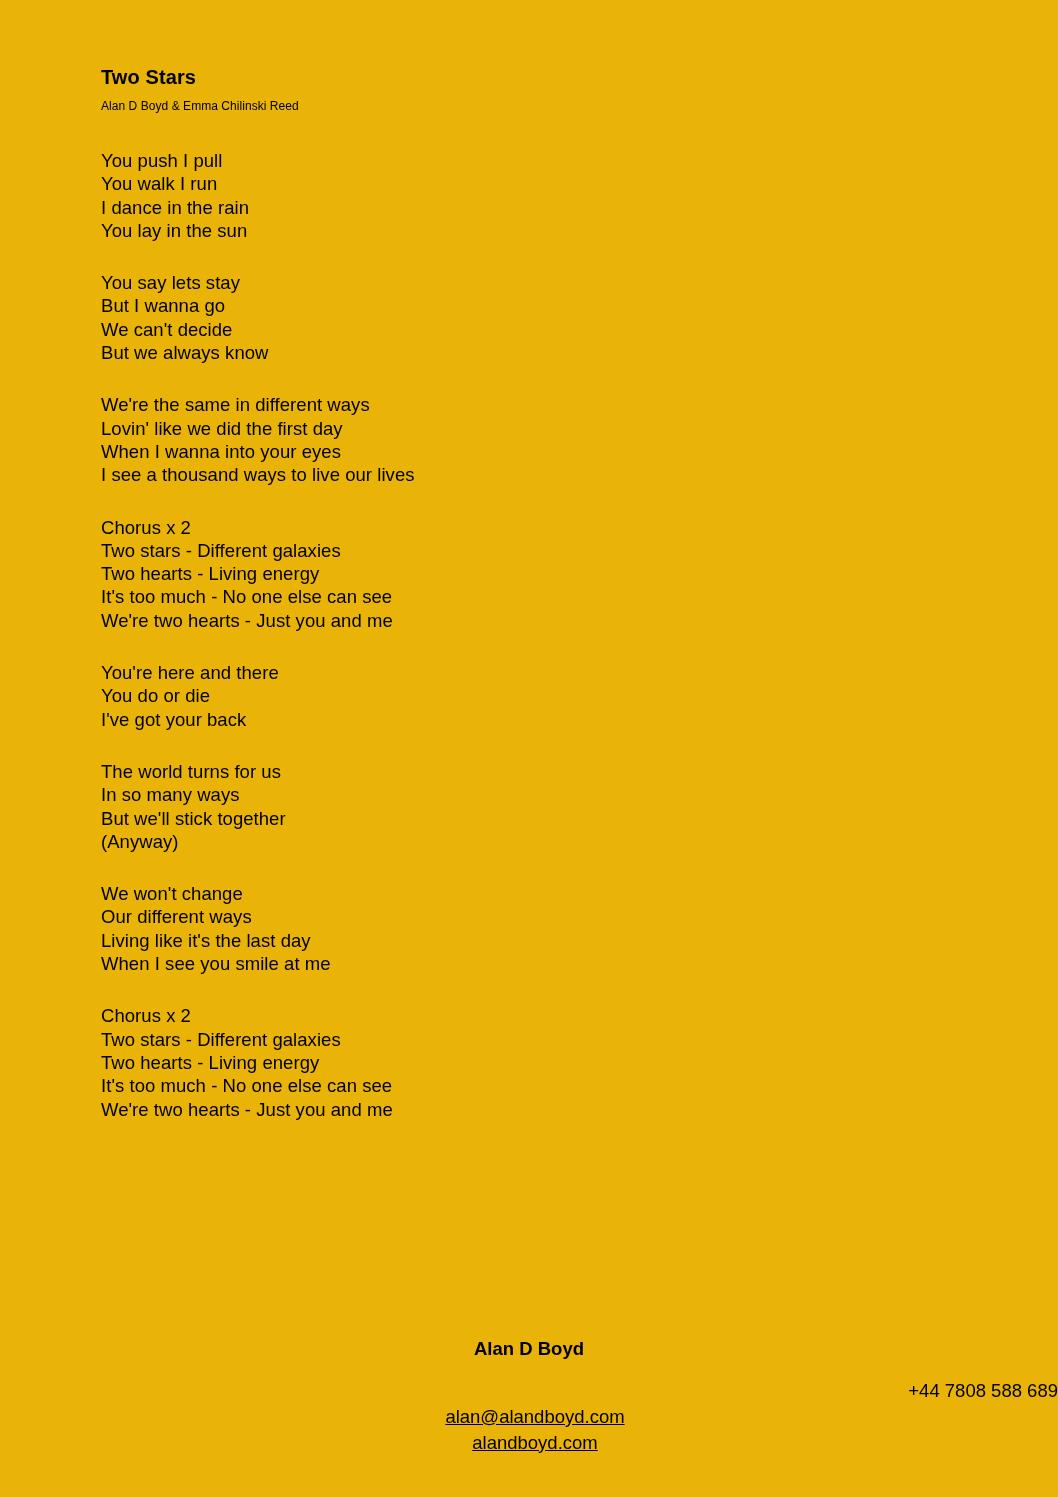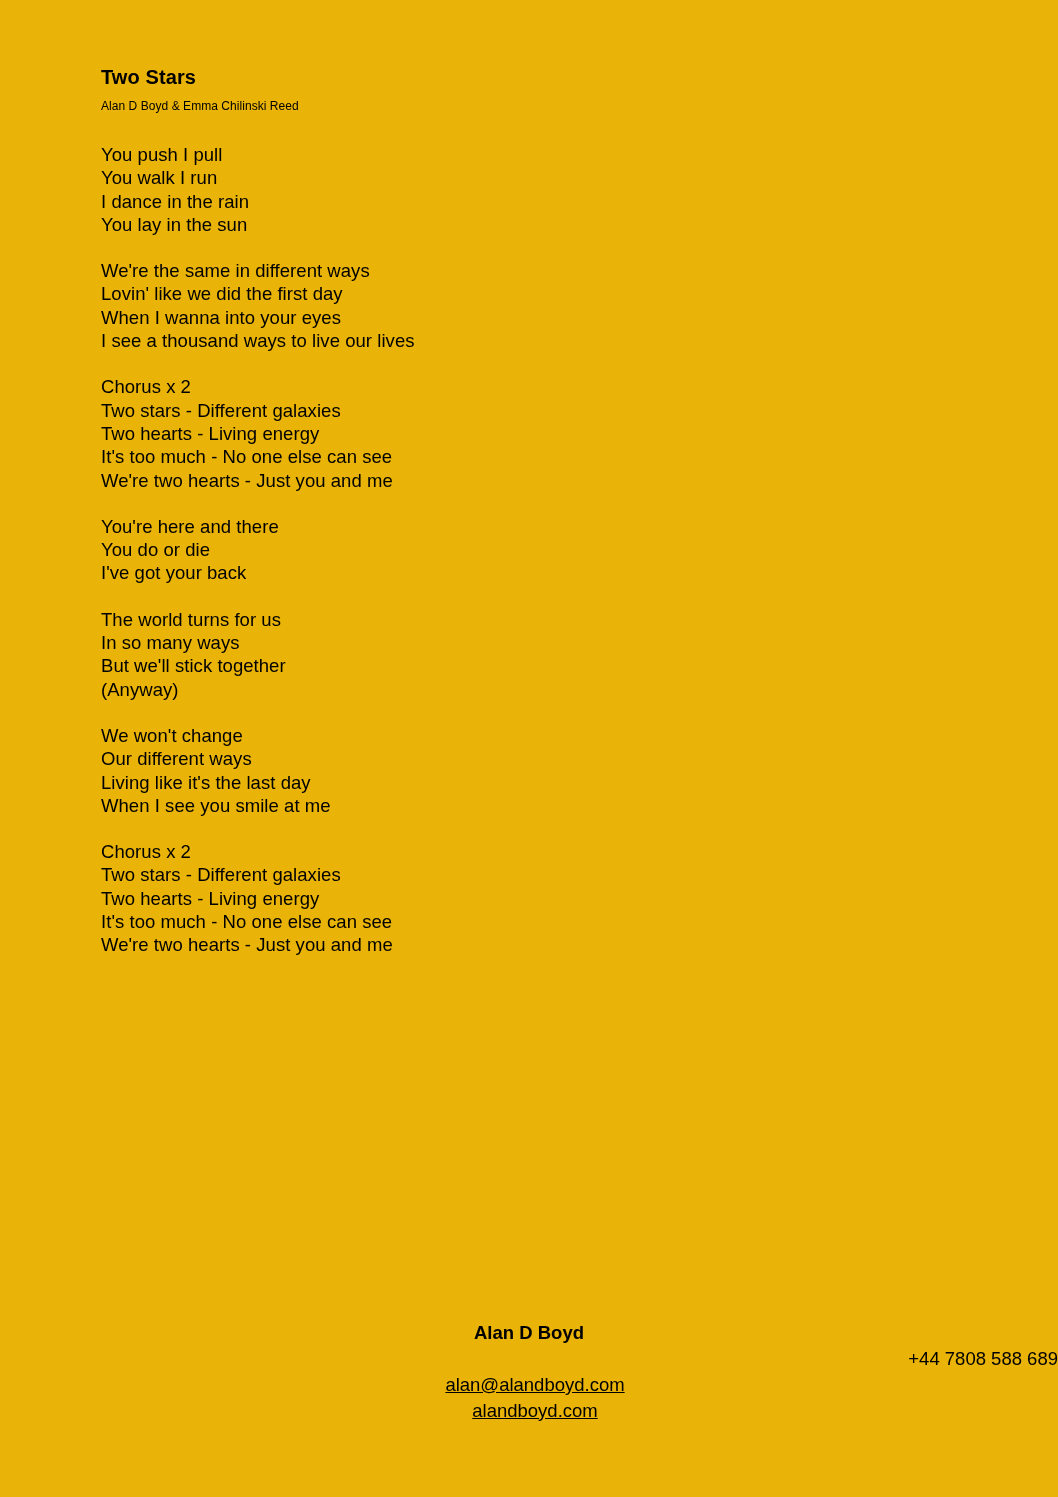--- a/index.html
+++ b/index.html
@@ -33,41 +33,41 @@
     margin: 0 0 1px 0;
     letter-spacing: 0.1px;
   }
   .song-authors {
     font-size: 12px;
     line-height: 27px;
     margin: 0;
     letter-spacing: 0.05px;
   }
   .stanza {
-    margin-top: 23px;
+    margin-top: 29px;
   }
   .lyric-line {
     font-size: 18.5px;
     line-height: 23.3px;
     margin: 0;
     white-space: pre-wrap;
     letter-spacing: 0.05px;
   }
   .footer {
     position: absolute;
     left: 0;
     right: 0;
     top: 1320px;
     text-align: center;
   }
   .footer-name {
     font-size: 18.5px;
     font-weight: bold;
     line-height: 26px;
-    margin: 0;
+    margin: 16px;
   }
   .footer-phone {
     font-size: 18.5px;
     line-height: 26px;
     margin: 0;
     text-align: right;
   }
   .footer-link {
     font-size: 18.5px;
     line-height: 26px;
@@ -87,20 +87,26 @@
     <h1 class="song-title">Two Stars</h1>
     <p class="song-authors">Alan D Boyd &amp; Emma Chilinski Reed</p>
 
     <div class="stanza">
       <p class="lyric-line">You push I pull</p>
       <p class="lyric-line">You walk I run</p>
       <p class="lyric-line">I dance in the rain</p>
       <p class="lyric-line">You lay in the sun</p>
     </div>
 
+    <div class="stanza">
+      <p class="lyric-line">You say lets stay</p>
+      <p class="lyric-line">But I wanna go</p>
+      <p class="lyric-line">We can't decide</p>
+      <p class="lyric-line">But we always know</p>
+    </div>
 
     <div class="stanza">
       <p class="lyric-line">We're the same in different ways</p>
       <p class="lyric-line">Lovin' like we did the first day</p>
       <p class="lyric-line">When I wanna into your eyes</p>
       <p class="lyric-line">I see a thousand ways to live our lives</p>
     </div>
 
     <div class="stanza">
       <p class="lyric-line">Chorus x 2</p>

